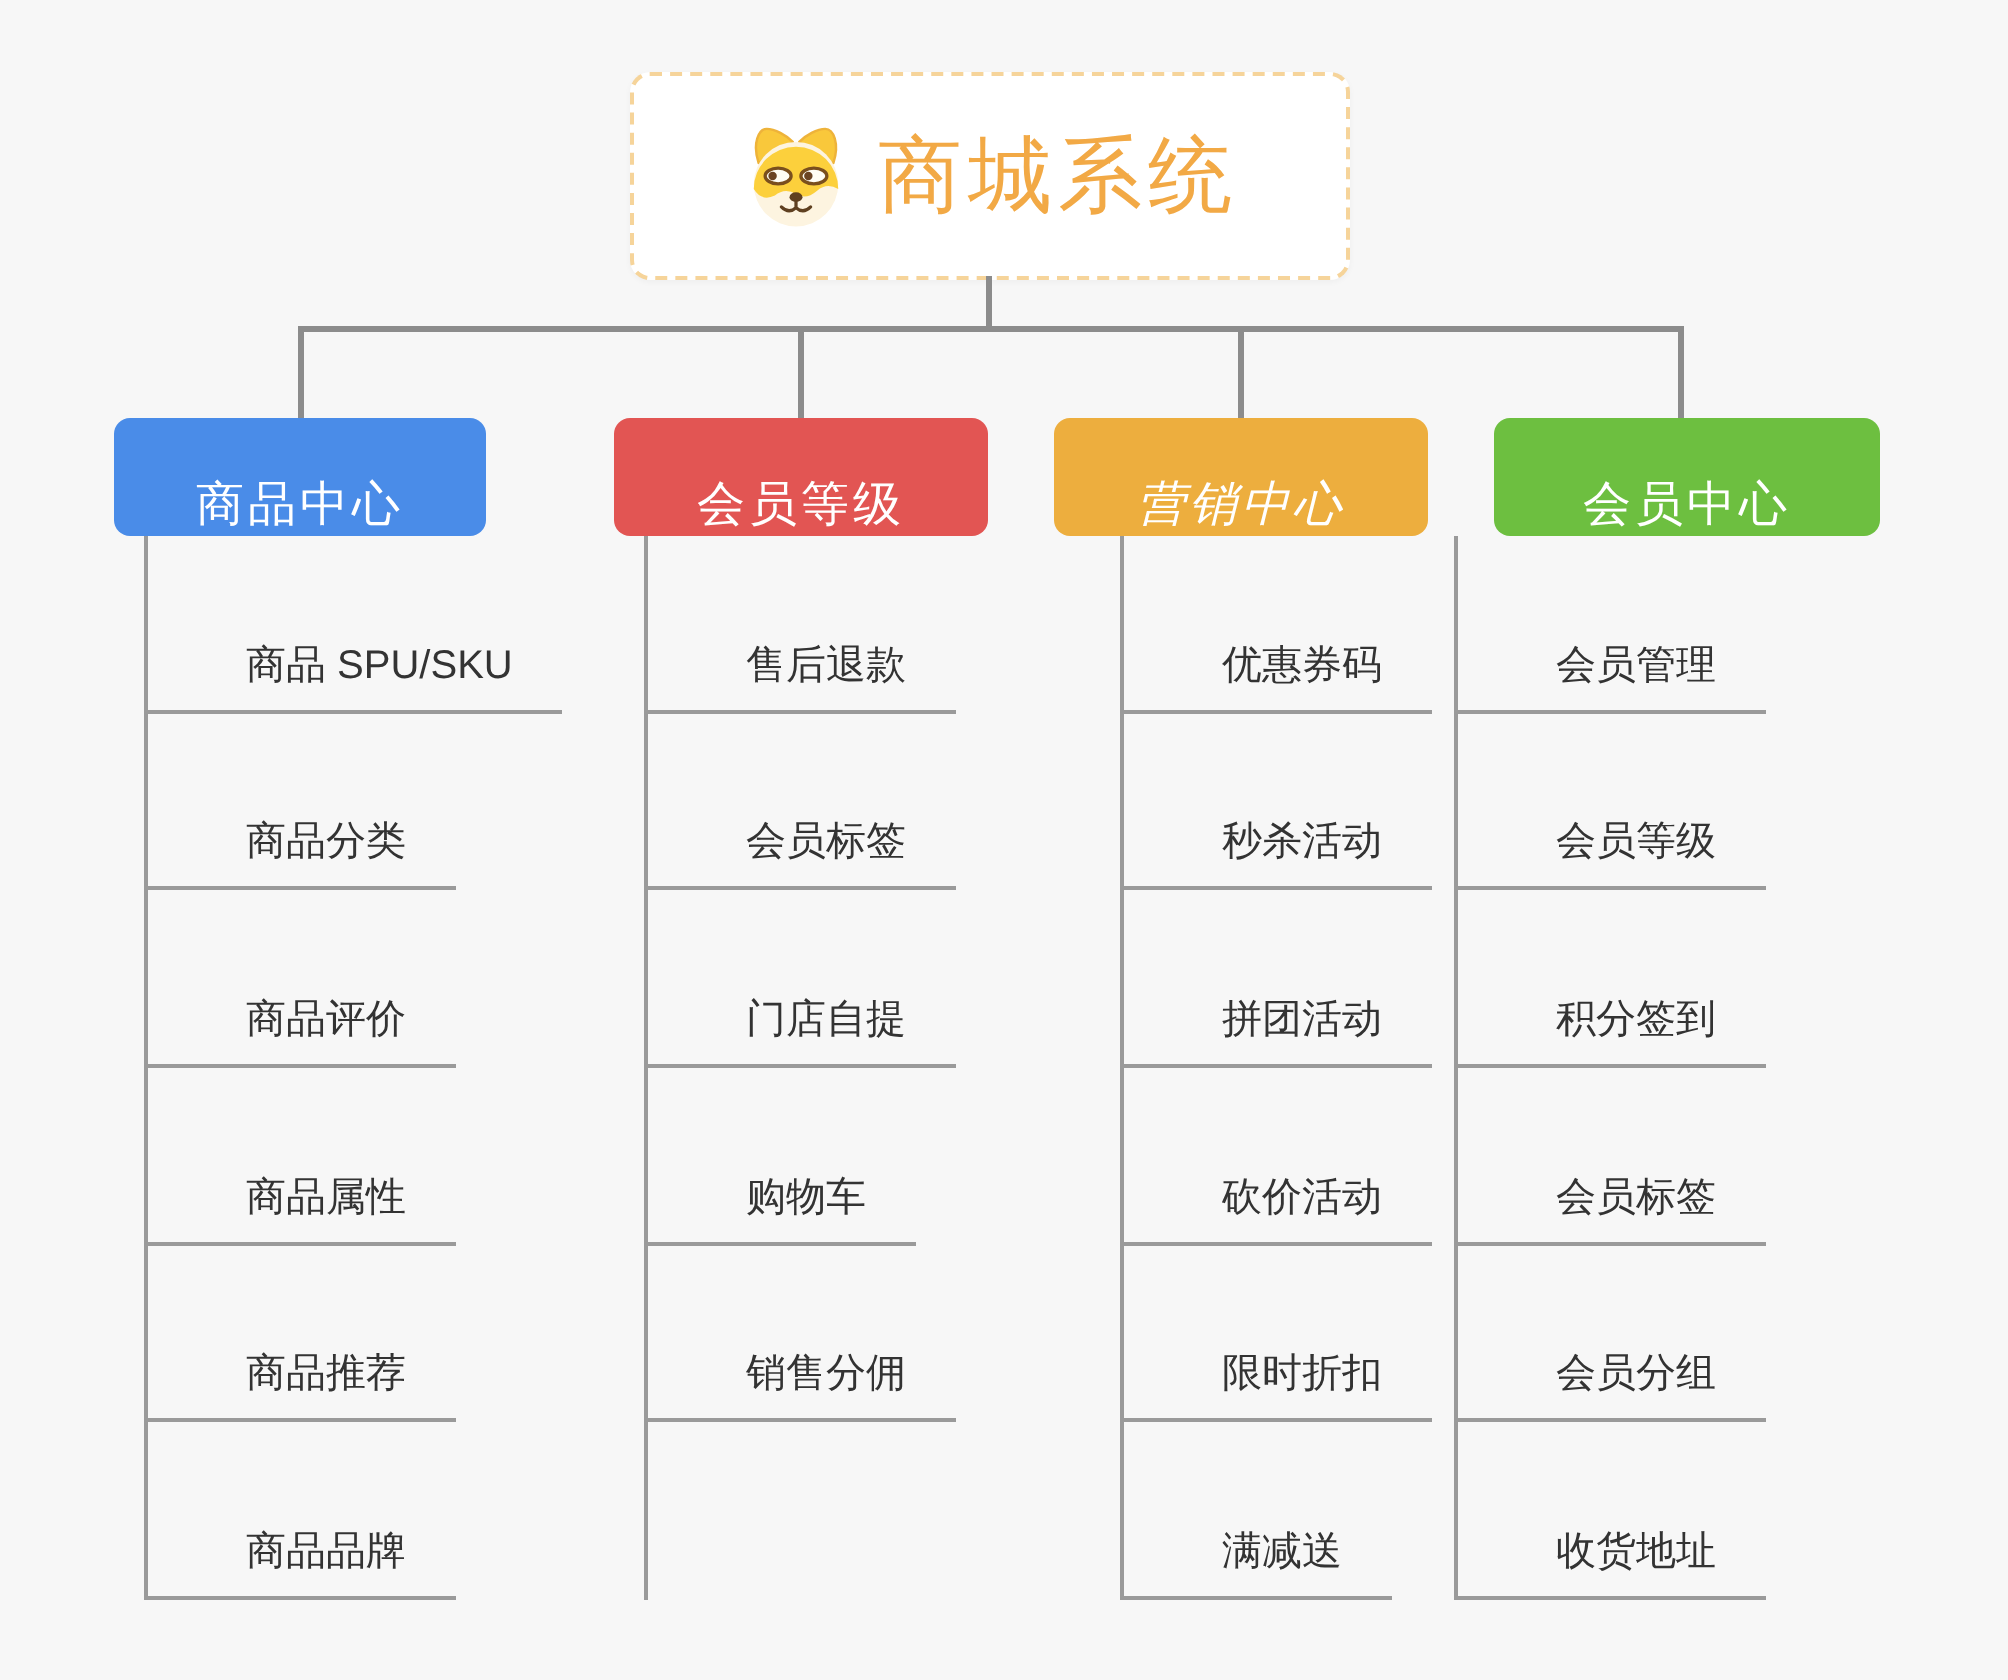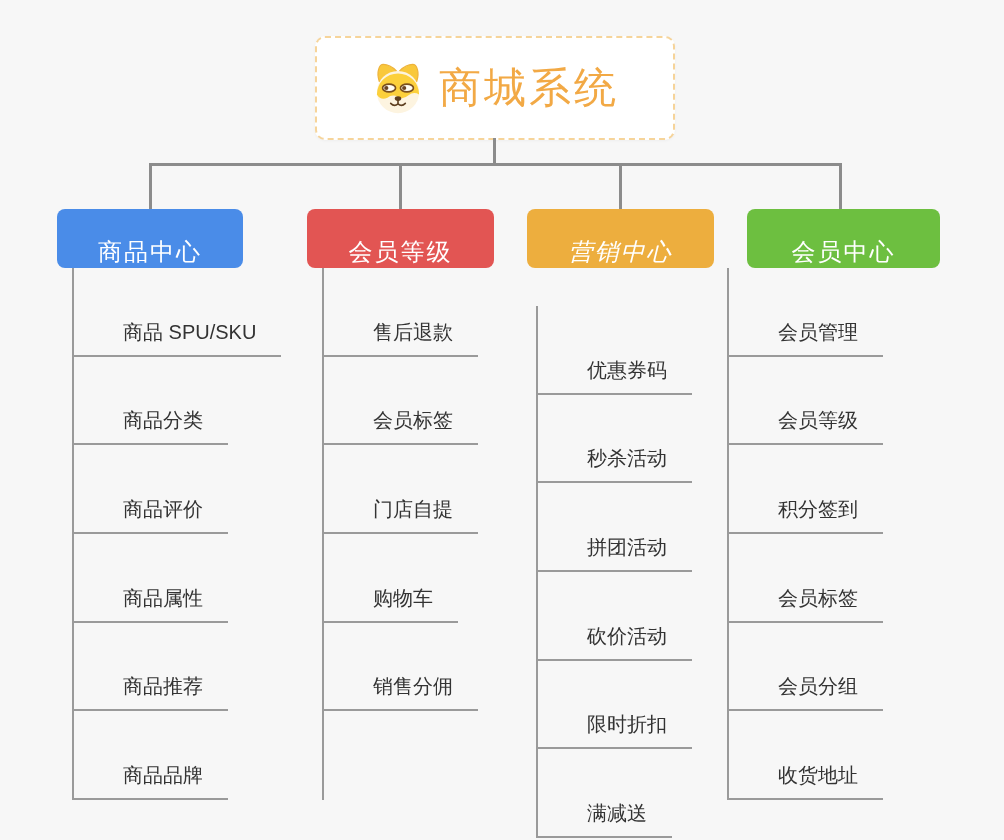--- a/index.html
+++ b/index.html
@@ -175,21 +175,21 @@
           </li>
           <li>
             <span class="item-label">销售分佣</span>
           </li>
         </ul>
       </div>
       <div class="vline drop" style="left: 618.5px;"></div>
       <div class="branch-node" style="left: 527px; width: 187px; background: rgb(237, 174, 62); font-style: italic;">
         <span>营销中心</span>
       </div>
-      <div class="column" style="left: 536px; margin-top: 38px;">
+      <div class="column" style="left: 560px;">
         <ul>
           <li>
             <span class="item-label">优惠券码</span>
           </li>
           <li>
             <span class="item-label">秒杀活动</span>
           </li>
           <li>
             <span class="item-label">拼团活动</span>
           </li>

